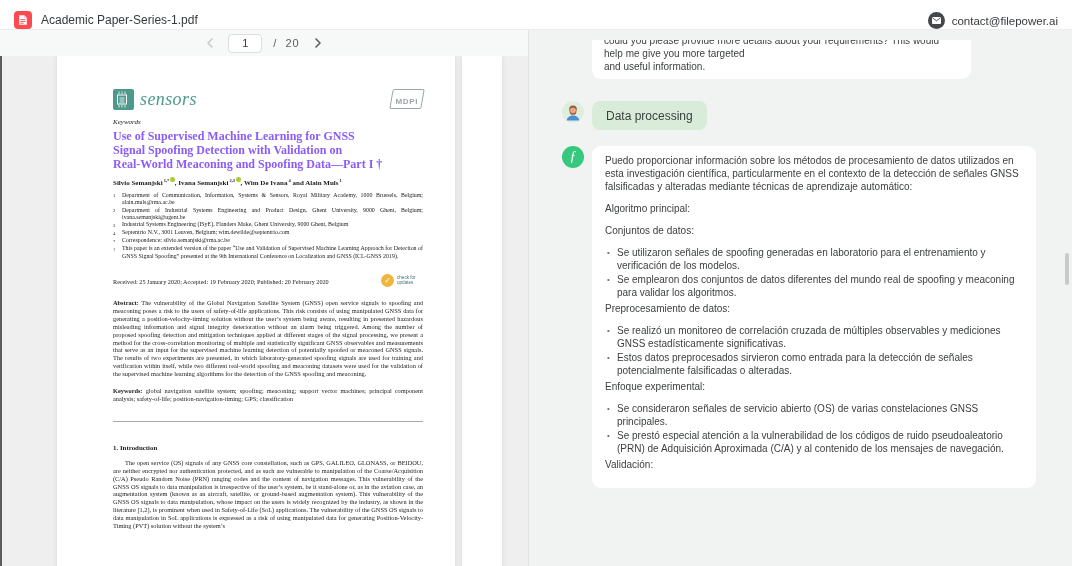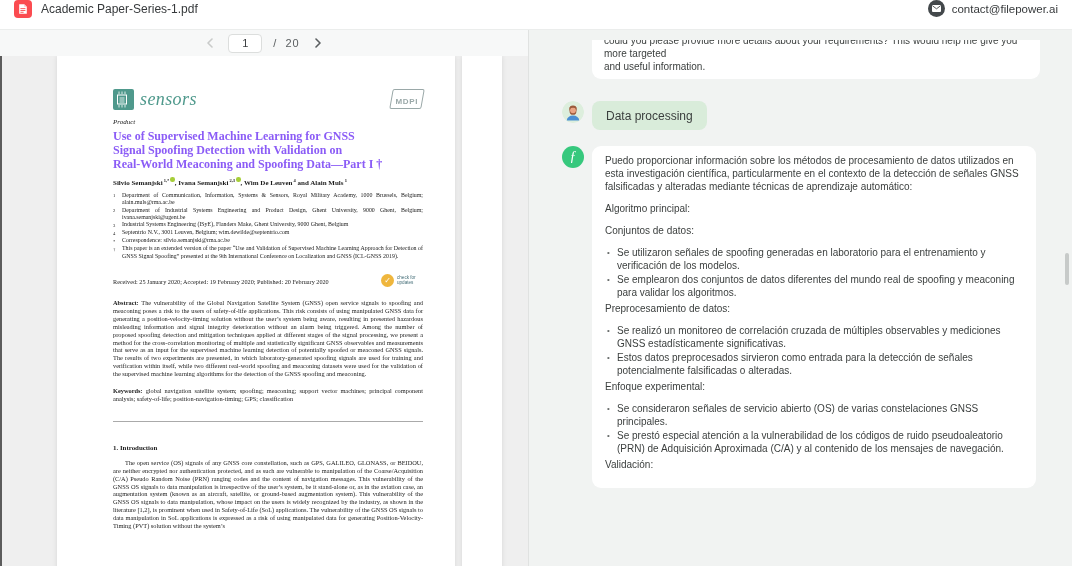--- a/index.html
+++ b/index.html
@@ -1,21 +1,21 @@
 <!DOCTYPE html>
 <html><head>
 <meta charset="utf-8">
 <style>
   * { margin:0; padding:0; box-sizing:border-box; }
   html,body { width:1072px; height:566px; overflow:hidden; background:#fff;
               font-family:"Liberation Sans","DejaVu Sans",sans-serif; }
 
   
   .topbar { height:30px; background:#fff; border-bottom:1px solid #ebedec;
-            display:flex; align-items:flex-start; justify-content:space-between; padding:0 14px; }
+            display:flex; align-items:flex-end; justify-content:space-between; padding:0 14px; }
   .file-info { display:flex; align-items:center; gap:9px; }
   .file-name { font-size:12px; color:#36393b; font-weight:500; }
   .contact { display:flex; align-items:center; gap:7px; }
   .contact-badge { width:17px; height:17px; border-radius:50%; background:#43484b;
                    display:flex; align-items:center; justify-content:center; }
   .contact-email { font-size:11.5px; color:#36393b; }
 
   .main { display:flex; height:536px; }
 
   
@@ -69,21 +69,21 @@
 
   
   .chat-pane { flex:1; position:relative; background:#f1f3f2; border-left:1px solid #e0e2e1; }
   .chat-scroll { position:absolute; left:0; right:0; top:10px; bottom:0; overflow:hidden; padding:0 35px 0 33px; }
   .msg-row { display:flex; align-items:flex-start; gap:8px; }
   .avatar { flex:0 0 22px; width:22px; height:22px; border-radius:50%; overflow:hidden; }
   .ai-avatar { background:#36c87d; color:#fff; display:flex; align-items:center; justify-content:center;
                font-family:"Liberation Serif",serif; font-style:italic; font-size:14px; }
   .bubble { font-size:10px; line-height:13px; color:#3b3f3e; }
   .bubble-white { background:#fff; border-radius:9px; }
-  .prev-bubble { margin-left:30px; margin-top:-12px; width:448px; padding:6px 12px; }
+  .prev-bubble { margin-left:30px; margin-top:-12px; width:379px; padding:6px 12px; }
   .user-row { margin-top:22px; }
   .user-bubble { background:#d9ecda; border-radius:8px; padding:7.5px 14px; color:#3b3f3e; font-size:12px; }
   .ai-row { margin-top:16px; }
   .ai-bubble { width:444px; padding:8px 13px; }
   .ai-p { margin:0 0 9px; }
   .ai-label { margin:0 0 9px; }
   .ai-ul { list-style:none; margin:0 0 3px; }
   .ai-ul li { position:relative; padding-left:12px; margin-bottom:1px; }
   .ai-ul li::before { content:"\2022"; position:absolute; left:2px; top:0; font-size:8px; color:#6a6e6d; }
   .chat-scrollbar { position:absolute; right:3px; top:223px; width:4px; height:32px;
@@ -156,27 +156,27 @@
                 <line x1="6.5" y1="9" x2="11.5" y2="9" stroke="#fff" stroke-width="0.8"></line>
                 <line x1="6.5" y1="11" x2="11.5" y2="11" stroke="#fff" stroke-width="0.8"></line>
                 <line x1="6.5" y1="13" x2="11.5" y2="13" stroke="#fff" stroke-width="0.8"></line>
               </svg>
             </span>
             <span class="journal-name">sensors</span>
           </div>
           <span class="mdpi"><span>MDPI</span></span>
         </div>
 
-        <div class="article-type">Product</div>
+        <div class="article-type">Keywords</div>
         <h1 class="paper-title" id="paper-title">
             <div>Use of Supervised Machine Learning for GNSS</div>
             <div>Signal Spoofing Detection with Validation on</div>
             <div>Real-World Meaconing and Spoofing Data—Part I †</div>
           </h1>
-        <div class="authors" id="paper-authors"><span>Silvio Semanjski</span><sup> 1,*</sup><span class="orcid-dot"></span>, <span>Ivana Semanjski</span><sup> 2,3</sup><span class="orcid-dot"></span>, <span>Wim De Leuven</span><sup> 4</sup> and <span>Alain Muls</span><sup> 1</sup></div>
+        <div class="authors" id="paper-authors"><span>Silvio Semanjski</span><sup> 1,*</sup><span class="orcid-dot"></span>, <span>Ivana Semanjski</span><sup> 2,3</sup><span class="orcid-dot"></span>, <span>Wim De Ivana</span><sup> 4</sup> and <span>Alain Muls</span><sup> 1</sup></div>
         <div class="affils" id="paper-affils">
             <div class="aff">
               <span class="m">1</span>
               <span class="t">Department of Communication, Information, Systems &amp; Sensors, Royal Military Academy, 1000 Brussels, Belgium; alain.muls@rma.ac.be</span>
             </div>
             <div class="aff">
               <span class="m">2</span>
               <span class="t">Department of Industrial Systems Engineering and Product Design, Ghent University, 9000 Ghent, Belgium; ivana.semanjski@ugent.be</span>
             </div>
             <div class="aff">

